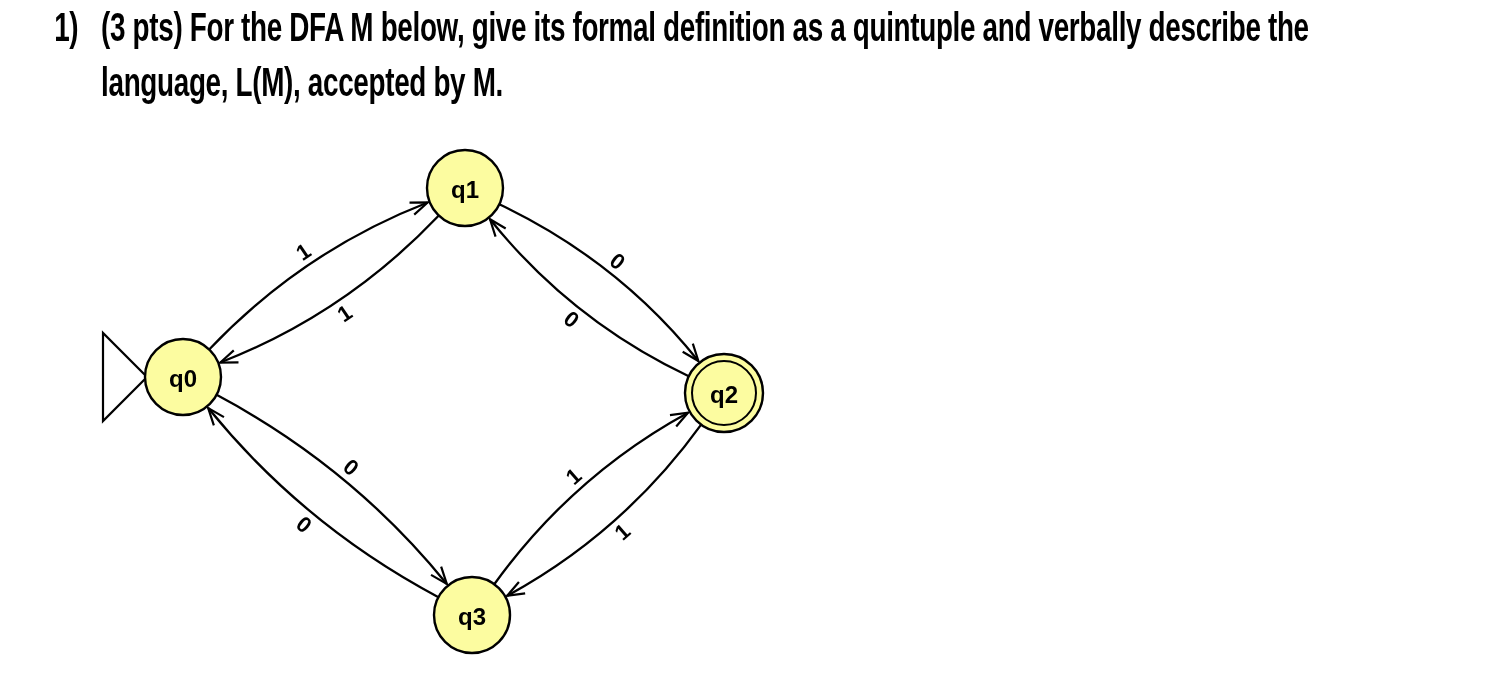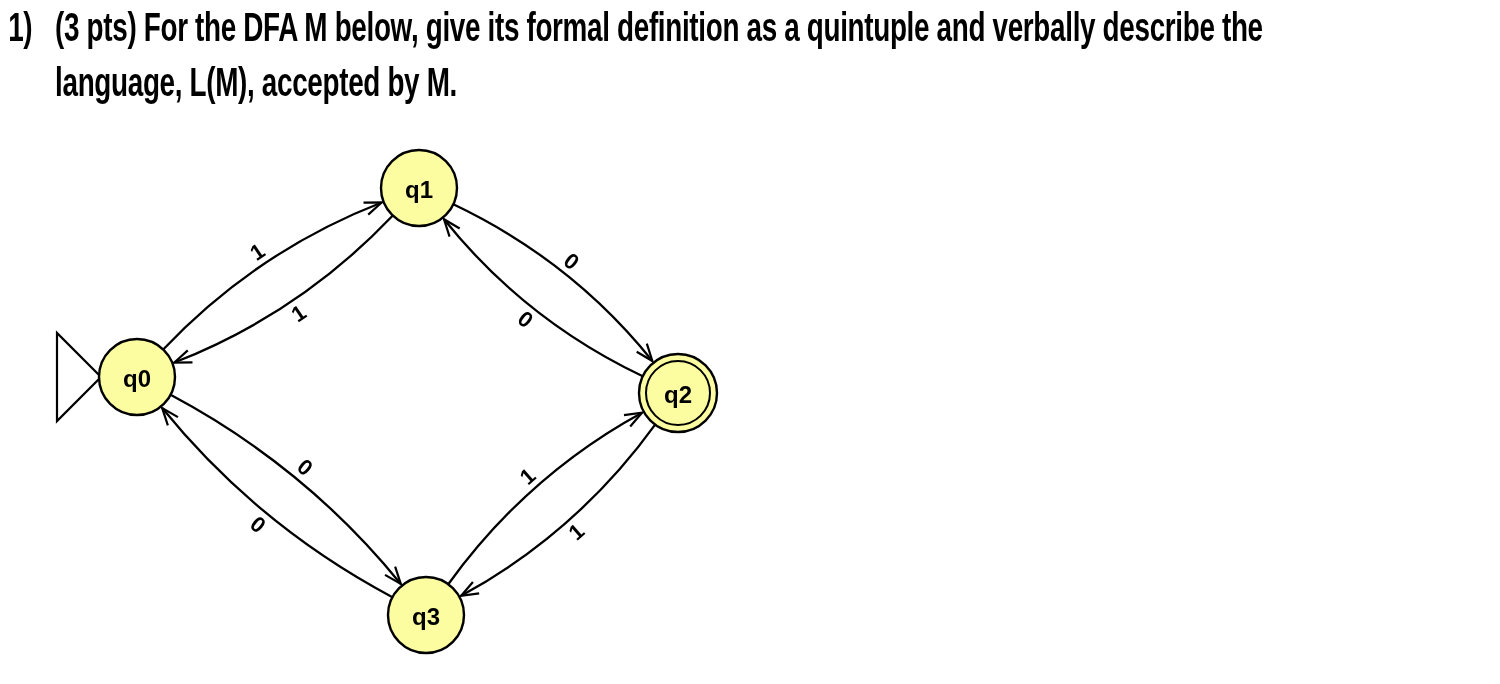--- a/index.html
+++ b/index.html
@@ -1,20 +1,20 @@
 <!DOCTYPE html>
 <html><head>
 <meta charset="utf-8">
 <style>
   html,body{margin:0;padding:0;}
   body{
     width:1500px;height:684px;background:#ffffff;overflow:hidden;
     font-family:"Liberation Sans","DejaVu Sans",sans-serif;
   }
-  .page{position:relative;width:1340px;height:684px;background:#ffffff;}
+  .page{position:relative;width:1340px;height:684px;background:#ffffff;margin-left:46px;}
   .question{
     position:absolute;top:0;left:0;
     transform:scaleX(0.68);transform-origin:0 0;
     white-space:nowrap;
     font-size:41px;font-weight:700;line-height:55px;color:#000;
     letter-spacing:-0.5px;
   }
   .qnum{display:inline-block;width:69px;margin-left:12px;}
   .qline2{margin-left:81px;}
   #dfa-svg{position:absolute;left:0;top:0;}

